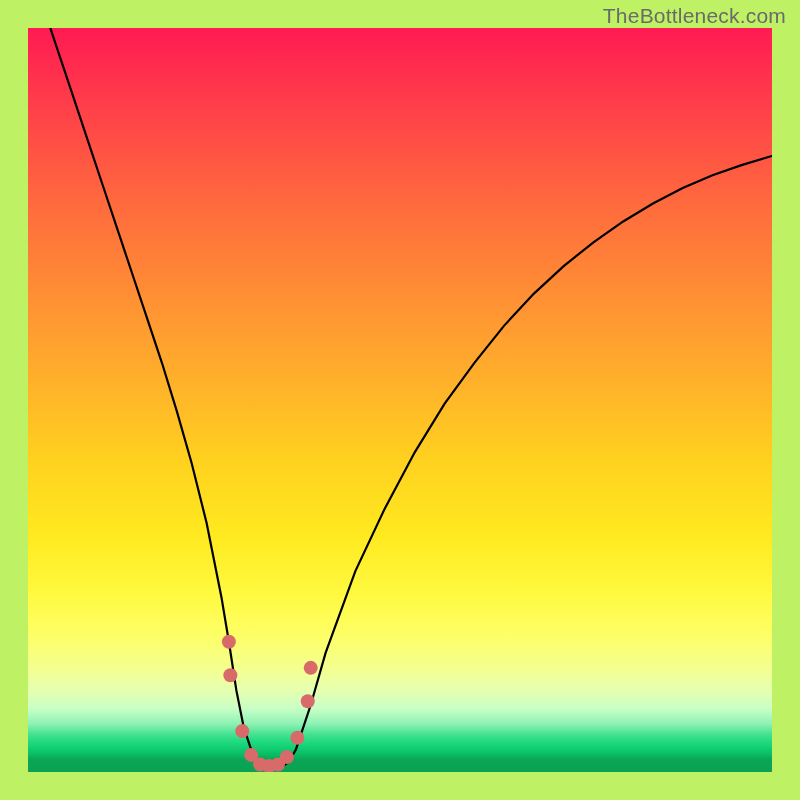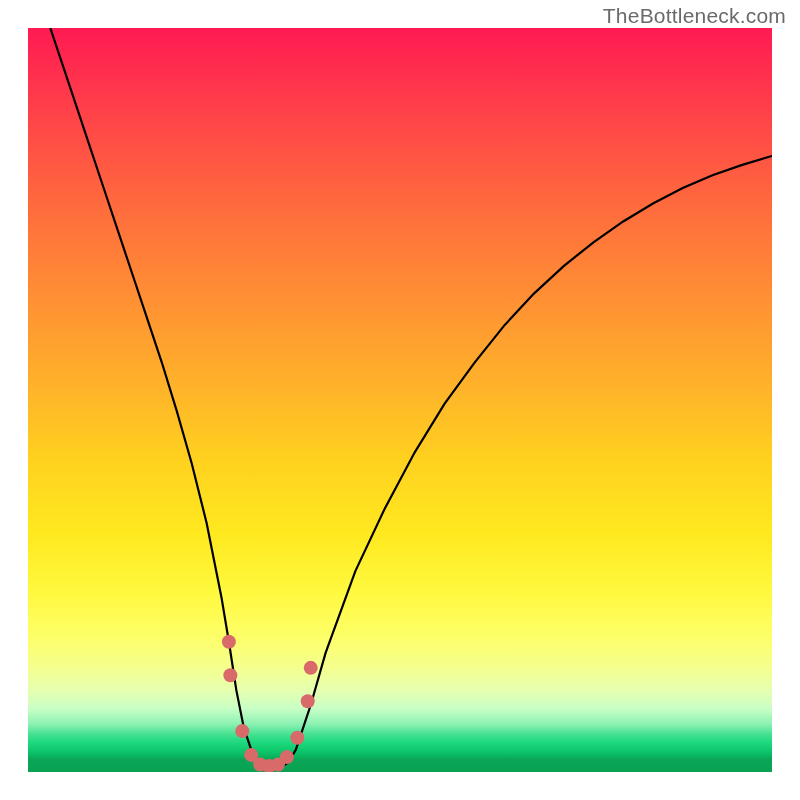--- a/index.html
+++ b/index.html
@@ -10,21 +10,21 @@
     background: #000;
     overflow: hidden;
     font-family: Arial, Helvetica, sans-serif;
   }
   .frame {
     position: absolute;
     left: 0;
     top: 0;
     width: 800px;
     height: 800px;
-    background: #ffffff;
+    background: #bef264;
   }
   .plot {
     position: absolute;
     left: 28px;
     top: 28px;
     width: 744px;
     height: 744px;
     background: linear-gradient(
       to bottom,
       #ff1a52 0%,

